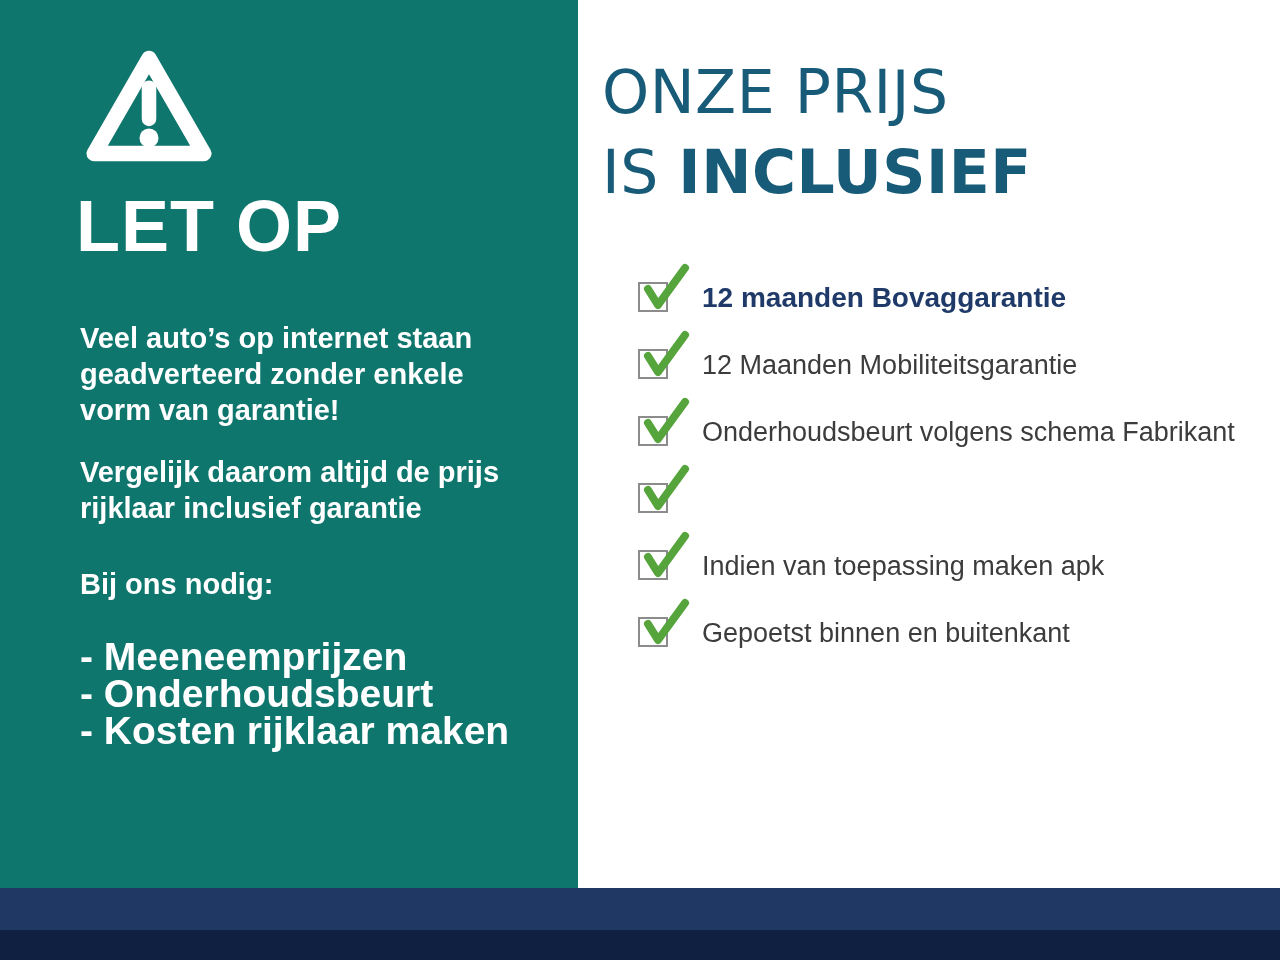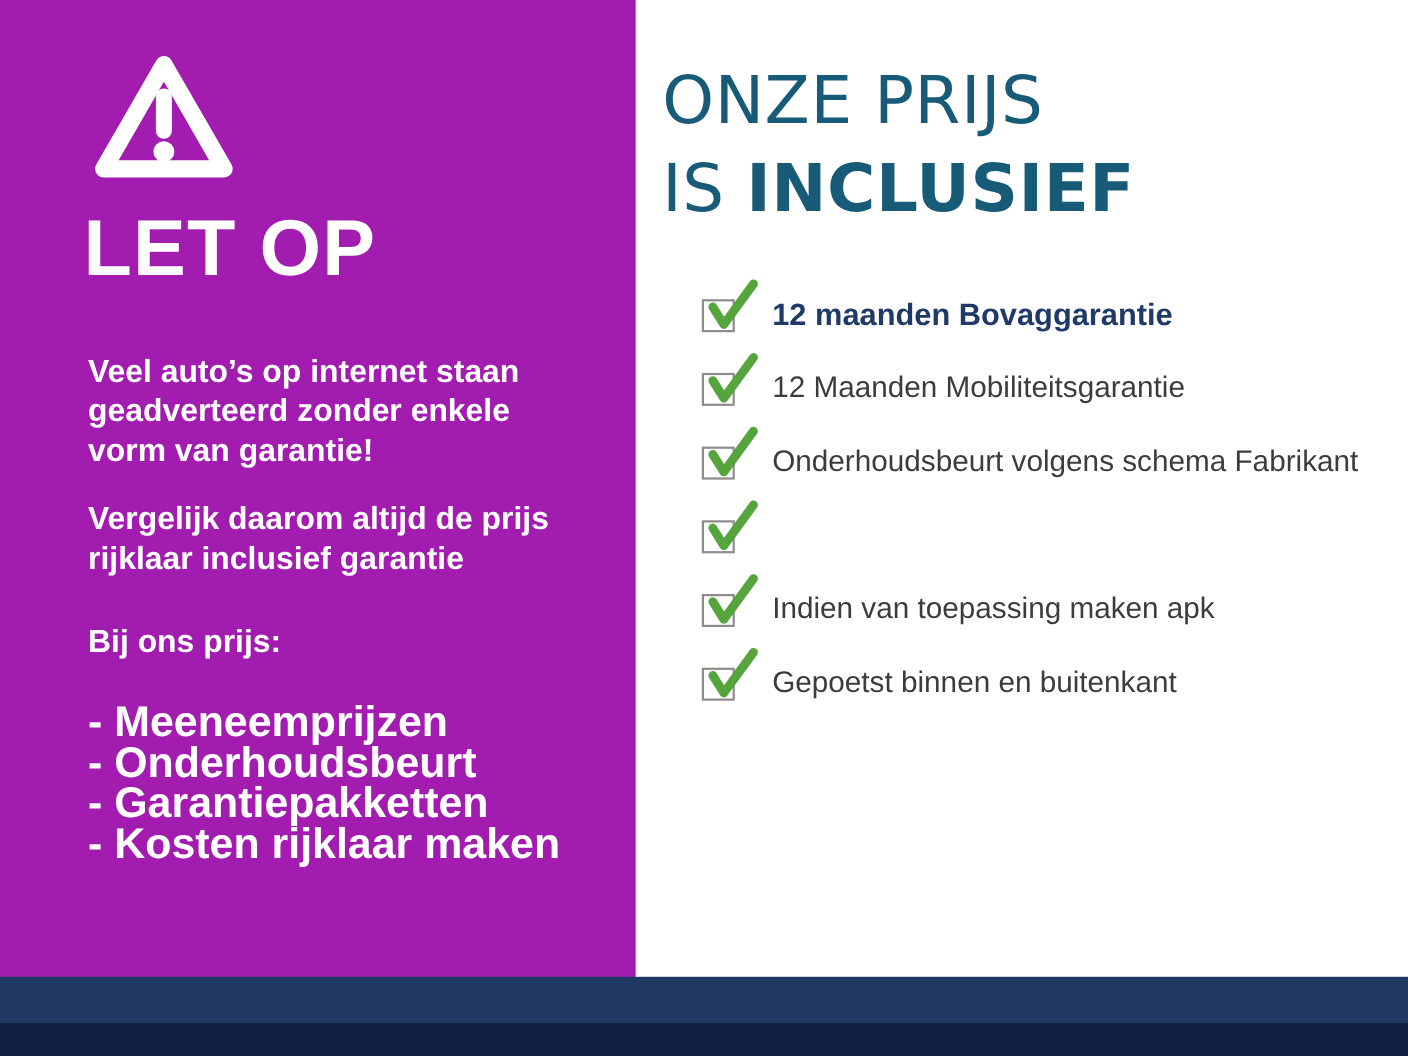--- a/index.html
+++ b/index.html
@@ -14,21 +14,21 @@
     position: relative;
     width: 1280px; height: 960px;
     background: #ffffff;
     overflow: hidden;
   }
 
   
   .left-panel {
     position: absolute; left: 0; top: 0;
     width: 578px; height: 896px;
-    background: #a21caf;
+    background: #0f766e;
     padding: 46px 38px 0 80px;
   }
   .warn-icon { display: block; width: 134px; height: 128px; margin-left: 2px; }
   .letop-title {
     margin: 16px 0 58px -4px;
     color: #ffffff;
     font-size: 72px;
     font-weight: bold;
     letter-spacing: 1px;
     line-height: 1;
@@ -64,21 +64,21 @@
     color: #175B78;
     font-size: 60px;
     line-height: 80px;
     letter-spacing: 0.5px;
   }
   .main-heading .hl-bold { font-weight: bold; }
 
   .checklist { margin: 60px 0 0 8px; }
   .check-row {
     display: flex;
-    align-items: flex-start;
+    align-items: flex-end;
     height: 40px;
     margin-bottom: 27px;
     padding-left: 28px;
   }
   .checkbox {
     position: relative;
     flex: none;
     width: 30px; height: 30px;
     border: 2px solid #8c8c8c;
     background: #ffffff;
@@ -125,26 +125,25 @@
       <path d="M60 36 L60 64" stroke="#ffffff" stroke-width="13" stroke-linecap="round" fill="none"></path>
       <circle cx="60" cy="81" r="8.5" fill="#ffffff"></circle>
     </svg>
 
     <h1 class="letop-title">LET OP</h1>
 
     <p class="orange-p p-intro">Veel auto’s op internet staan geadverteerd zonder enkele vorm van garantie!</p>
 
     <p class="orange-p p-compare">Vergelijk daarom altijd de prijs rijklaar inclusief garantie</p>
 
-    <p class="orange-p p-none">Bij ons prijs:</p>
+    <p class="orange-p p-none">Bij ons nodig:</p>
 
     <ul class="orange-bullets">
       <li>- Meeneemprijzen</li>
       <li>- Onderhoudsbeurt</li>
-      <li>- Garantiepakketten</li>
       <li>- Kosten rijklaar maken</li>
     </ul>
   </div>
 
   <div class="right-panel">
     <h2 class="main-heading">
       <span>ONZE PRIJS</span><br>
       <span>IS </span><span class="hl-bold">INCLUSIEF</span>
     </h2>
 

